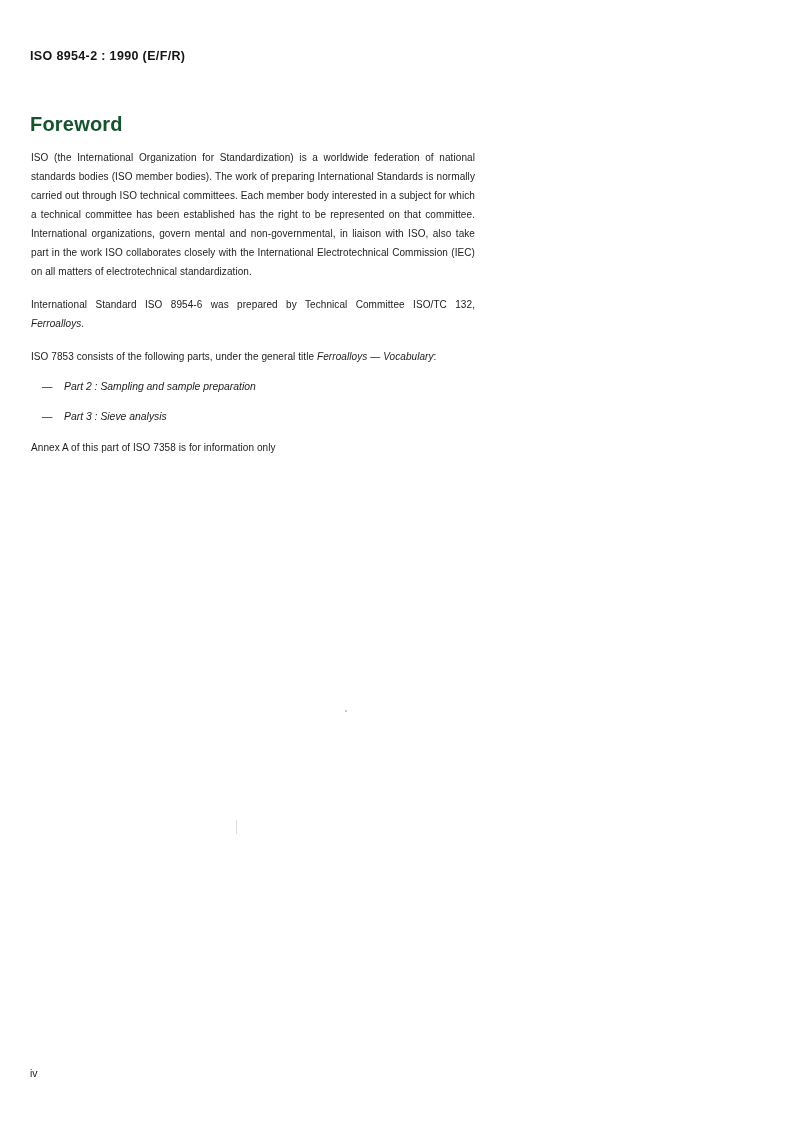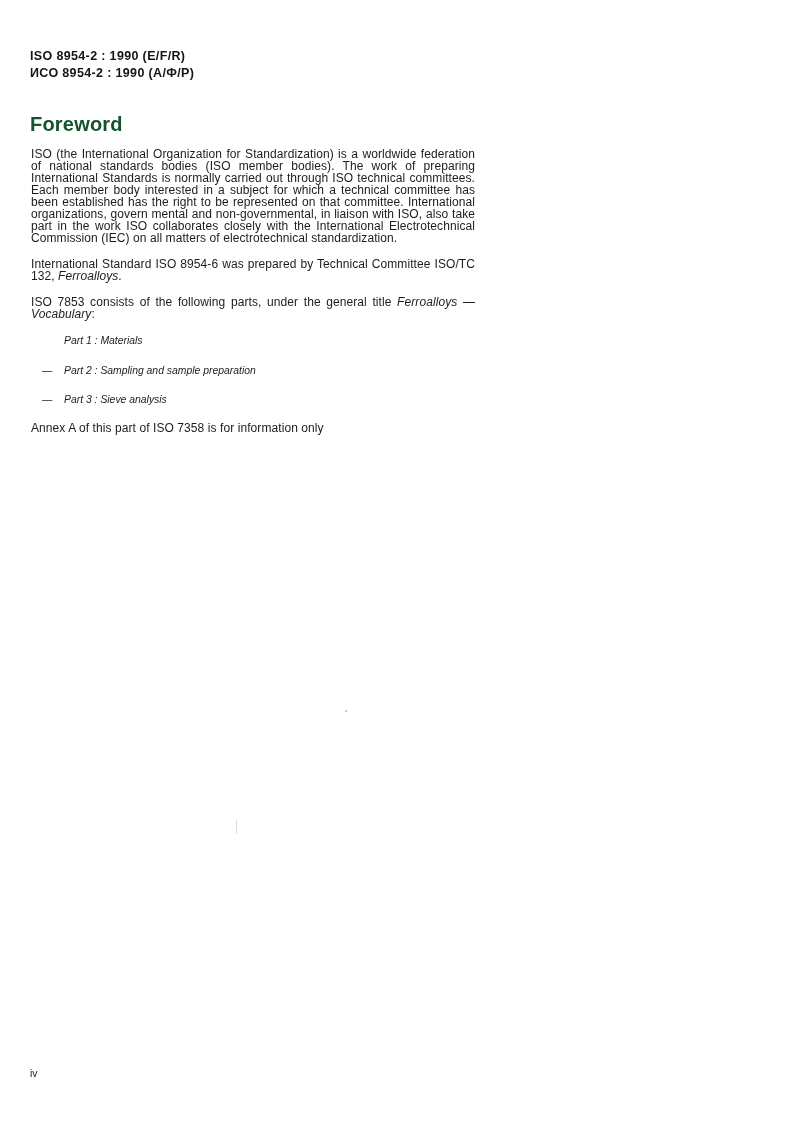--- a/index.html
+++ b/index.html
@@ -45,22 +45,22 @@
     color: #14532d;
   }
   .body-col {
     position: absolute;
     left: 31px;
     top: 148px;
     width: 444px;
   }
   p.para {
     margin: 0 0 14px 0;
-    font-size: 12px;
-    line-height: 12px;
+    font-size: 10px;
+    line-height: 19px;
     text-align: justify;
     color: #1c1c1c;
     letter-spacing: 0.08px;
   }
   p.para.tight {
     margin-bottom: 13px;
   }
   .it {
     font-style: italic;
     margin-top: 11px;
@@ -102,45 +102,40 @@
     height: 2px;
   }
 </style>
 </head>
 <body>
 
 <div class="page">
 
   <div class="header-block">
     <div class="header-line">ISO 8954-2 : 1990 (E/F/R)</div>
-    <div class="header-line">ИСО 8954-2 : 1990 (А/Ф/Р)</div>
   </div>
 
   <div class="foreword-title">Foreword</div>
 
   <div class="body-col">
 
     <p class="para">ISO (the International Organization for Standardization) is a worldwide federation of national standards bodies (ISO member bodies). The work of preparing International Standards is normally carried out through ISO technical committees. Each member body interested in a subject for which a technical committee has been established has the right to be represented on that committee. International organizations, govern mental and non-governmental, in liaison with ISO, also take part in the work  ISO collaborates closely with the International Electrotechnical Commission (IEC) on all matters of electrotechnical standardization.</p>
 
 
     <p class="para">
       <span>International Standard ISO 8954-6 was prepared by Technical Committee ISO/TC 132,</span>
       <span class="it">Ferroalloys</span><span>.</span>
     </p>
 
     <p class="para tight">
       <span>ISO 7853 consists of the following parts, under the general title</span>
       <span class="it">Ferroalloys — Vocabulary</span><span>:</span>
     </p>
 
     <ul class="parts">
-      <li>
-        <span class="dash"></span>
-        <span>Part 1 : Materials</span>
-      </li>
       <li>
         <span class="dash">—</span>
         <span>Part 2 : Sampling and sample preparation</span>
       </li>
       <li>
         <span class="dash">—</span>
         <span>Part 3 : Sieve analysis</span>
       </li>
     </ul>
 

